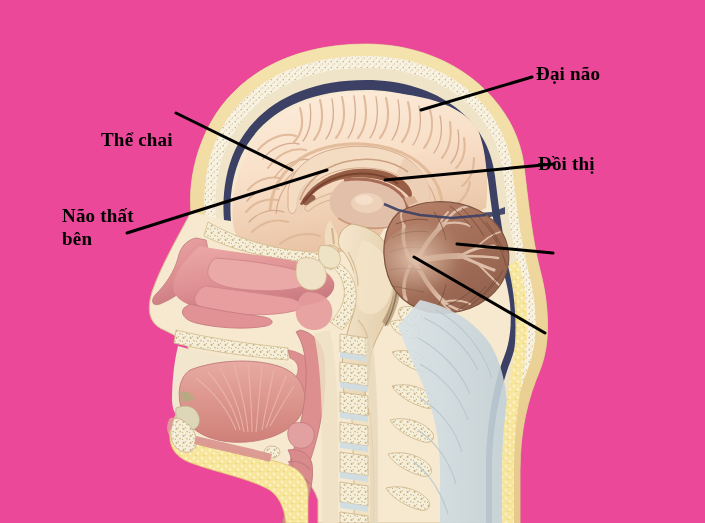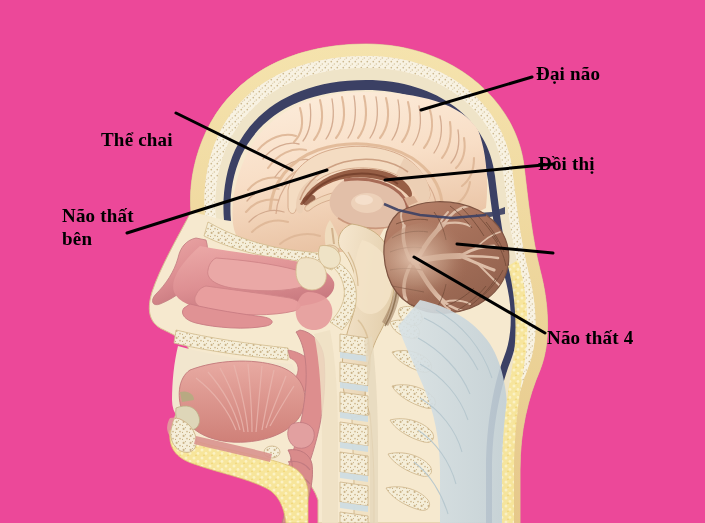--- a/index.html
+++ b/index.html
@@ -553,15 +553,14 @@
 
   <div class="label" id="label-dai-nao">Đại não</div>
 
   <div class="label" id="label-the-chai">Thể chai</div>
 
   <div class="label" id="label-doi-thi">Đồi thị</div>
 
   <div class="label" id="label-nao-that-ben"><span>Não thất</span><br><span>bên</span></div>
 
 
-  <div class="label" id="label-nao-that-4">Não thất 4</div>
 
 </div>
 
 </body></html>

